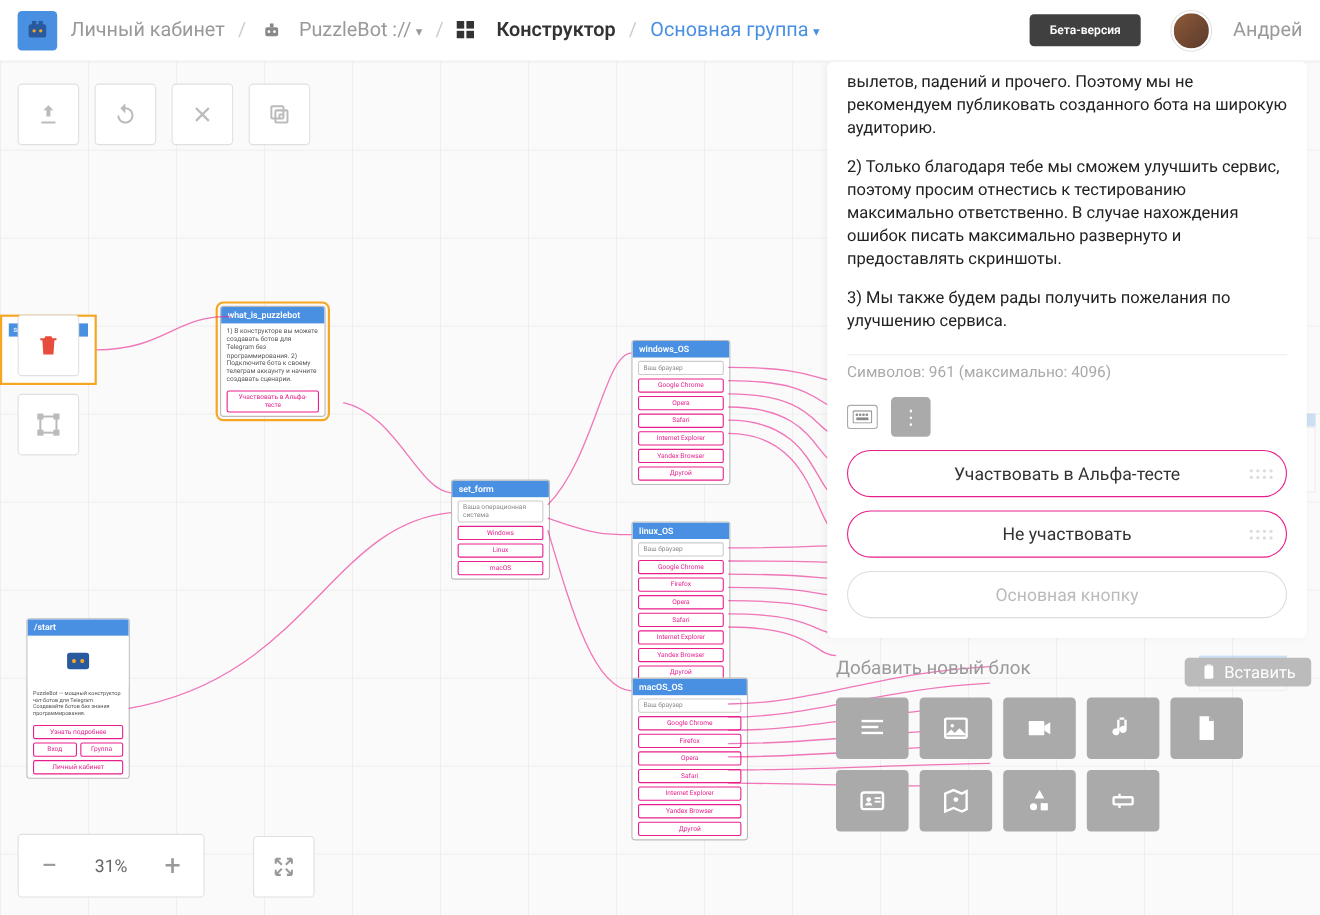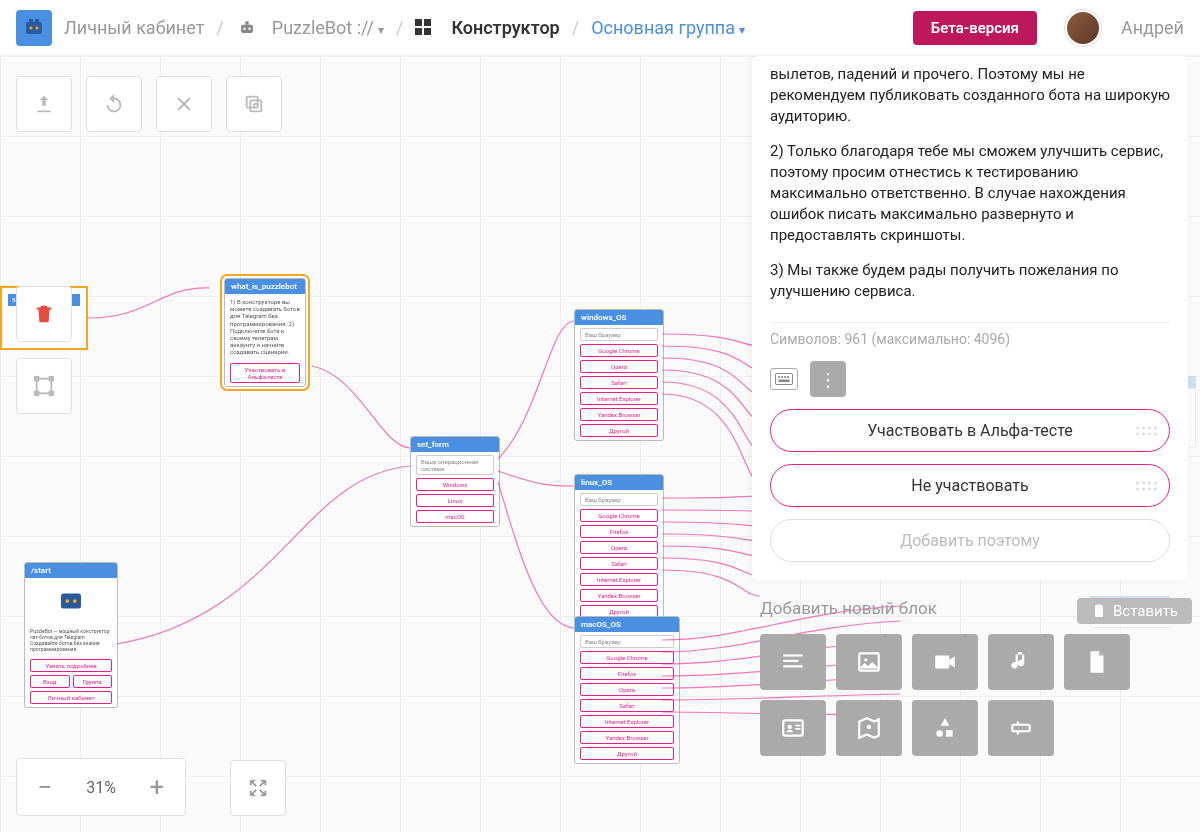--- a/index.html
+++ b/index.html
@@ -9,21 +9,21 @@
 .topbar { height: 56px; background: #fff; display: flex; align-items: center; padding: 0 16px; gap: 12px; border-bottom: 1px solid #eee; position: relative; z-index: 20; }
 .logo { width: 36px; height: 36px; background: #4a90e2; border-radius: 4px; display:flex; align-items:center; justify-content:center; }
 .logo svg { display:block; }
 .crumb { color: #999; font-size: 18px; cursor: pointer; }
 .crumb.strong { color: #333; font-weight: 600; }
 .crumb.link { color: #4a90e2; }
 .sep { color: #ccc; font-size: 18px; }
 .robot-icon { width:22px; height:22px; display:inline-flex; align-items:center; justify-content:center; margin-right:2px; vertical-align:middle;}
 .grid-icon { width:18px; height:18px; display:inline-flex; margin-right:6px; vertical-align:middle;}
 .chev { color:#999; margin-left:4px; font-size:12px;}
-.beta-btn { margin-left: auto; background: #be185d; color: #fff; padding: 8px 18px; border-radius: 4px; font-size: 15px; font-weight:600; cursor:pointer; border:none;}
+.beta-btn { margin-left: auto; background: #404040; color: #fff; padding: 8px 18px; border-radius: 4px; font-size: 11px; font-weight:600; cursor:pointer; border:none;}
 .avatar { width: 36px; height: 36px; border-radius: 50%; background: linear-gradient(135deg,#8e5a3a,#5a3a2a); margin-left: 16px; border:2px solid #fff; box-shadow:0 0 0 1px #ddd;}
 .username { color: #999; font-size: 18px; margin-left: 8px; }
 
 
 .canvas { position: absolute; top: 56px; left: 0; right: 0; bottom: 0; background-color: #fafafa; background-image: linear-gradient(#eee 1px, transparent 1px), linear-gradient(90deg, #eee 1px, transparent 1px); background-size: 80px 80px; overflow: hidden; }
 .canvas-inner { position:relative; width:100%; height:100%; }
 
 
 .tool-row { position: absolute; top: 20px; left: 16px; display: flex; gap: 14px; z-index:5;}
 .tool-btn { width: 56px; height: 56px; background: #fff; border: 1px solid #e0e0e0; border-radius: 4px; display:flex; align-items:center; justify-content:center; color:#bbb; cursor:pointer; font-size:22px;}
@@ -191,21 +191,21 @@
       <path d="M662 514 C 740 514, 740 540, 760 540"></path>
       <path d="M662 584 C 740 584, 800 555, 900 550"></path>
       <path d="M662 596 C 740 596, 800 570, 900 565"></path>
       <path d="M662 608 C 740 608, 800 590, 900 585"></path>
       <path d="M662 620 C 740 620, 800 610, 900 605"></path>
       <path d="M662 632 C 740 632, 800 625, 900 620"></path>
       <path d="M662 644 C 740 644, 800 640, 900 638"></path>
       <path d="M662 656 C 740 656, 800 660, 900 658"></path>
     </svg>
 
-    <div class="node sel" style="left:224px; top:222px; width:82px;">
+    <div class="node sel" style="left:200px; top:222px; width:96px;">
       <div class="nhead">what_is_puzzlebot</div>
       <div class="nbody">1) В конструкторе вы можете создавать ботов для Telegram без программирования.
 2) Подключите бота к своему телеграм аккаунту и начните создавать сценарии.</div>
       <div class="nbtn">Участвовать в Альфа-тесте</div>
     </div>
 
     <div class="node" style="left:24px; top:506px; width:94px;">
       <div class="nhead">/start</div>
       <div class="nbody" style="height:46px; background:#fff; display:flex; align-items:center; justify-content:center;">
         <svg width="30" height="30" viewBox="0 0 24 24">
@@ -328,21 +328,21 @@
           <span></span>
           <span></span>
           <span></span>
           <span></span>
           <span></span>
           <span></span>
           <span></span>
           <span></span>
         </div>
     </div>
-    <div class="pill-btn ghost">Добавить поэтому</div>
+    <div class="pill-btn ghost">Основная кнопку</div>
   </div>
 
   <div class="add-block-bar">
     <div class="add-block-label">Добавить новый блок</div>
     <button class="paste-btn">
       <svg width="16" height="16" viewBox="0 0 24 24" fill="currentColor">
           <rect x="6" y="3" width="12" height="18" rx="2"></rect>
           <rect x="9" y="1" width="6" height="4" rx="1" fill="#fff" opacity="0.5"></rect>
         </svg>
       <span>Вставить</span>

